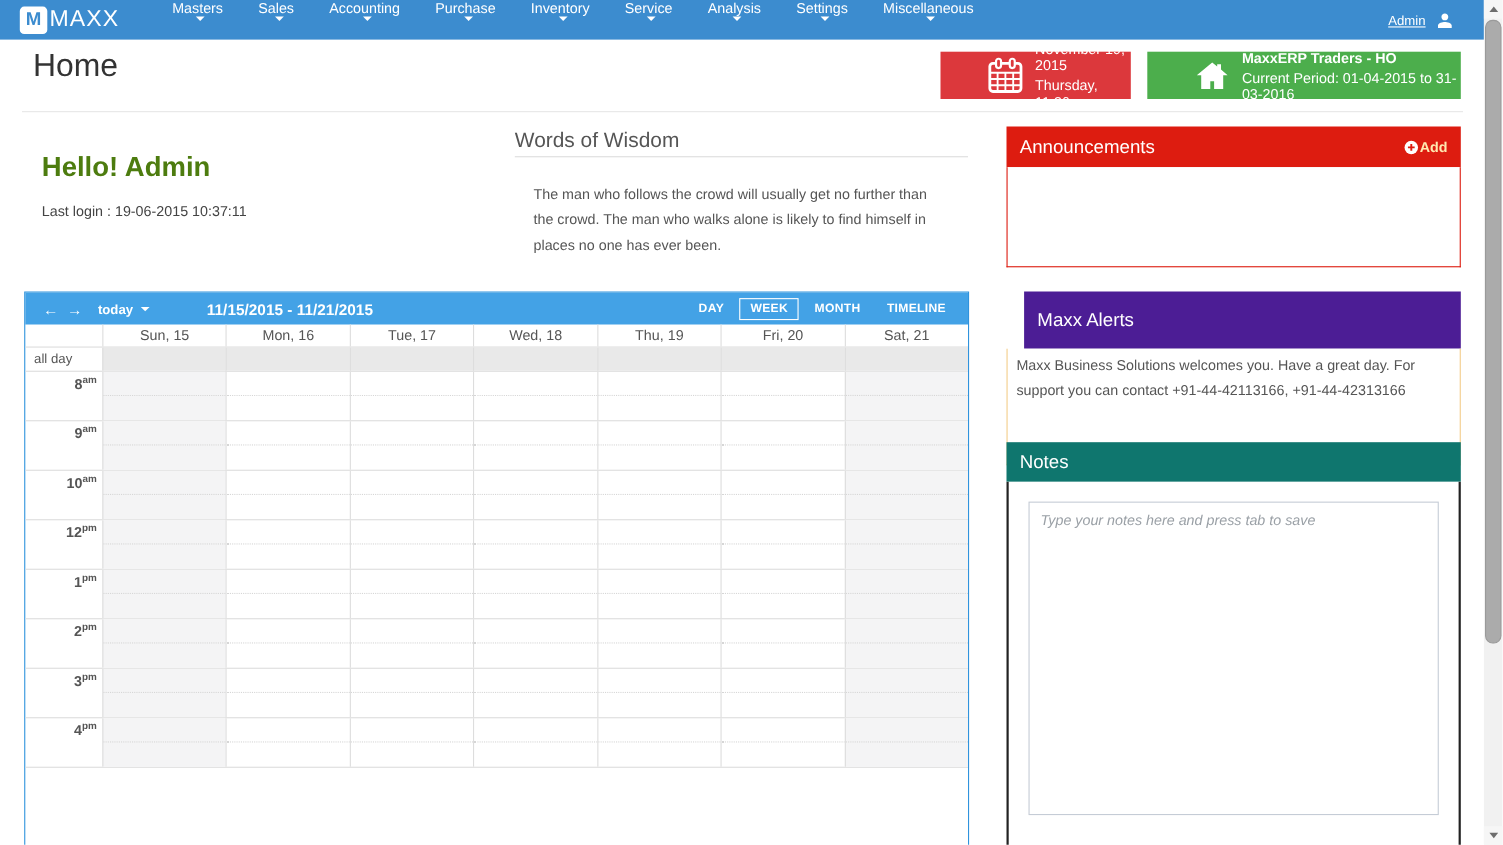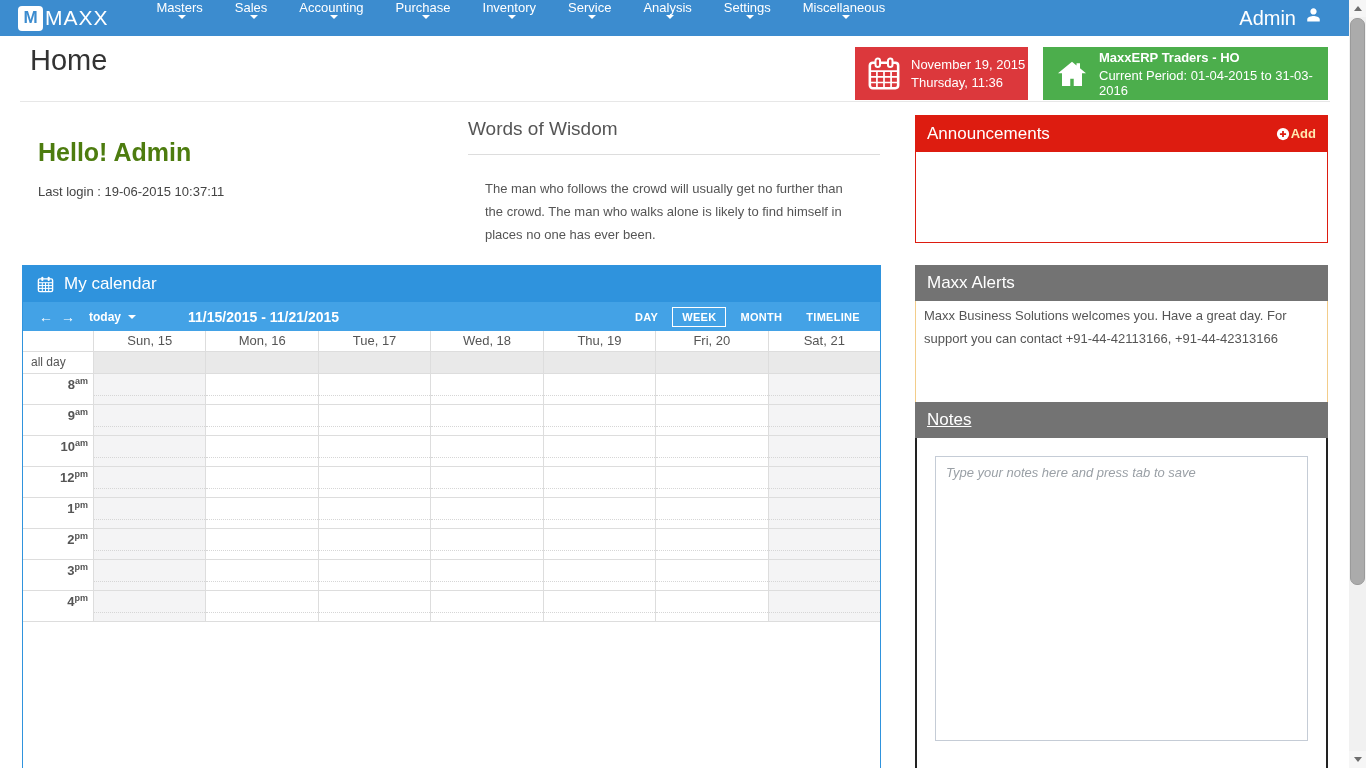--- a/index.html
+++ b/index.html
@@ -12,41 +12,41 @@
             background:#3c8ccf; display:flex; align-items:center; color:#fff; z-index:5; }
   .logo { display:flex; align-items:center; margin-left:18px; cursor:pointer; }
   .logo-sq { width:25px; height:25px; background:#fff; border-radius:4px; color:#3c8ccf;
              font-weight:bold; font-size:17px; display:flex; align-items:center; justify-content:center; }
   .logo-txt { color:#fff; font-size:21px; font-weight:300; letter-spacing:1px; margin-left:2px; }
   .nav-menus { list-style:none; display:flex; margin-left:32px; height:36px; }
   .nav-menus li { display:flex; align-items:center; padding:0 16px; font-size:13px; cursor:pointer; white-space:nowrap;flex-direction:column; }
   .caret { display:inline-block; width:0; height:0; margin-left:5px;
            border-left:4px solid transparent; border-right:4px solid transparent;
            border-top:4px solid #fff; }
-  .nav-right { margin-left:auto; display:flex; align-items:flex-start; margin-right:28px; font-size:20px; cursor:pointer; }
+  .nav-right { margin-left:auto; display:flex; align-items:flex-end; margin-right:28px; font-size:12px; cursor:pointer;text-decoration:underline; }
   .nav-right svg { margin-left:10px; }
 
   
   .page-title { position:absolute; left:30px; top:44px; font-size:29px; color:#333; font-weight:400; }
   .title-rule { position:absolute; left:20px; top:101px; width:1310px; height:1px; background:#e7e7e7; }
 
   
-  .info-card { position:absolute; top:47px; height:53px; display:flex; align-items:center; color:#fff; }
+  .info-card { position:absolute; top:47px; height:43px; display:flex; align-items:center; color:#fff;padding-left:30px; }
   .card-date { left:855px; width:173px; background:#dc383c; }
   .card-company { left:1043px; width:285px; background:#4cae4c; }
   .info-card .ic { margin:0 10px 0 12px; flex:0 0 auto; }
   .info-card .l1 { font-size:13px; }
   .card-company .l1 { font-weight:bold; }
   .info-card .l2 { font-size:13px; margin-top:3px; }
 
   
   .hello { position:absolute; left:38px; top:138px; font-size:25px; font-weight:bold; color:#4d7c0f; }
   .last-login { position:absolute; left:38px; top:184px; font-size:13px; color:#444; }
   .wisdom { position:absolute; left:468px; top:118px; width:412px; }
-  .wisdom h2 { font-size:19px; font-weight:400; color:#555; padding-bottom:14px; border-bottom:1px solid #ddd; }
+  .wisdom h2 { font-size:19px; font-weight:400; color:#555; padding-bottom:2px; border-bottom:1px solid #ddd; }
   .wisdom p { margin:22px 0 0 17px; font-size:13px; color:#555; line-height:23px; width:378px; }
 
   
   .cal { position:absolute; left:22px; top:265px; width:859px; height:560px;
          border:1px solid #2f93dd; background:#fff; }
   .cal-head { height:36px; background:#2f93dd; color:#fff; display:flex; align-items:center;
               font-size:17px; }
   .cal-head svg { margin:0 10px 0 14px; }
   .cal-toolbar { height:29px; background:#43a2e6; color:#fff; display:flex; align-items:center; }
   .cal-nav { font-size:14px; margin-left:16px; cursor:pointer; }
@@ -59,42 +59,42 @@
               cursor:pointer; border:1px solid transparent; }
   .cal-view.active { border-color:#fff; }
 
   .cal-grid-head, .cal-allday, .hour-row { display:grid; grid-template-columns:70px repeat(7,1fr); }
   .cal-grid-head { height:21px; border-bottom:1px solid #ddd; }
   .cal-grid-head .dh { font-size:13px; color:#555; text-align:center; line-height:20px;
                        border-left:1px solid #ddd; cursor:pointer; }
   .cal-allday { height:22px; border-bottom:1px solid #ddd; }
   .cal-allday .axis { font-size:12px; color:#555; padding:3px 0 0 8px; }
   .cal-allday .adc { background:#e9e9e9; border-left:1px solid #ddd; cursor:pointer; }
-  .hour-row { height:31px; border-bottom:1px solid #ddd; }
+  .hour-row { height:45px; border-bottom:1px solid #ddd; }
   .hour-row .axis { text-align:right; padding:2px 5px 0 0; font-size:13px; font-weight:bold; color:#555; }
   .hour-row .axis sup { font-size:9px; font-weight:bold; }
   .hour-row .cell { border-left:1px solid #ddd; position:relative; cursor:pointer; }
   .hour-row .cell .half { height:22px; border-bottom:1px dotted #d6d6d6; }
   .cell.weekend { background:#f4f4f5; }
 
   
   .panel { position:absolute; left:915px; width:413px; }
   .p-head { height:37px; display:flex; align-items:center; color:#fff; font-size:17px; padding:0 12px; }
   .p-ann { top:115px; }
   .p-ann .p-head { background:#dd1c10; }
   .p-ann .p-body { height:91px; background:#fff; border:1px solid #dd1c10; border-top:none; }
   .add-btn { margin-left:auto; display:flex; align-items:center; font-size:13px; font-weight:bold;
              color:#ffe9b0; cursor:pointer; }
   .add-btn svg { margin-right:1px; }
   .p-alert { top:265px; }
-  .p-alert .p-head { background:#737373; height:36px; }
+  .p-alert .p-head { background:#4c1d95; height:52px;margin-left:16px; }
   .p-alert .p-body { height:106px; background:#fff; border:1px solid #f3cd8a; border-top:none;
                      font-size:13px; color:#555; line-height:23px; padding:3px 8px; }
   .p-notes { top:402px; }
-  .p-notes .p-head { background:#737373; height:36px;text-decoration:underline; }
+  .p-notes .p-head { background:#0f766e; height:36px; }
   .p-notes .p-body { height:410px; background:#fff; border:2px solid #222; border-top:none; position:relative; }
   .notes-area { position:absolute; left:18px; top:18px; width:373px; height:285px; resize:none;
                 border:1px solid #c5ccd6; font-family:"Liberation Sans",sans-serif; font-size:13px;
                 padding:8px 10px; color:#333; outline:none; }
   .notes-area::placeholder { font-style:italic; color:#9aa0a6; }
 
   
   .sb { position:absolute; right:0; top:0; width:17px; height:768px; background:#f1f1f1; z-index:9; }
   .sb-btn { position:absolute; left:0; width:17px; height:17px; background:#f6f6f6; cursor:pointer;
             display:flex; align-items:center; justify-content:center; }
@@ -186,29 +186,20 @@
 
 <div class="hello">Hello! Admin</div>
 <div class="last-login">Last login : 19-06-2015 10:37:11</div>
 
 <div class="wisdom">
   <h2>Words of Wisdom</h2>
   <p>The man who follows the crowd will usually get no further than the crowd. The man who walks alone is likely to find himself in places no one has ever been.</p>
 </div>
 
 <div class="cal">
-  <div class="cal-head">
-    <svg width="17" height="17" viewBox="0 0 24 24">
-      <rect x="2" y="4" width="20" height="18" rx="2" fill="none" stroke="#fff" stroke-width="2"></rect>
-      <rect x="6" y="1" width="3" height="6" rx="1.5" fill="#fff"></rect>
-      <rect x="15" y="1" width="3" height="6" rx="1.5" fill="#fff"></rect>
-      <path stroke="#fff" stroke-width="1.4" d="M2 9.5h20M7.5 9.5v12.5M12 9.5v12.5M16.5 9.5v12.5M2 13.5h20M2 17.5h20"></path>
-    </svg>
-    <span>My calendar</span>
-  </div>
   <div class="cal-toolbar">
     <span class="cal-nav">←</span>
     <span class="cal-nav">→</span>
     <span class="cal-today">
       <span>today</span>
       <span class="caret"></span>
     </span>
     <span class="cal-range">11/15/2015 - 11/21/2015</span>
     <span class="cal-views">
       <span class="cal-view">DAY</span>

